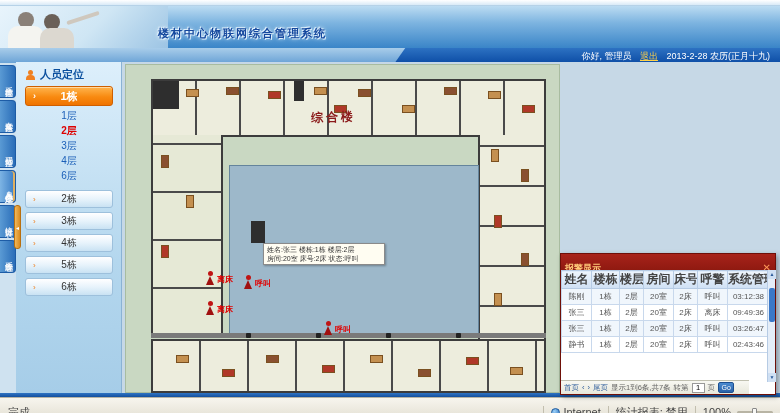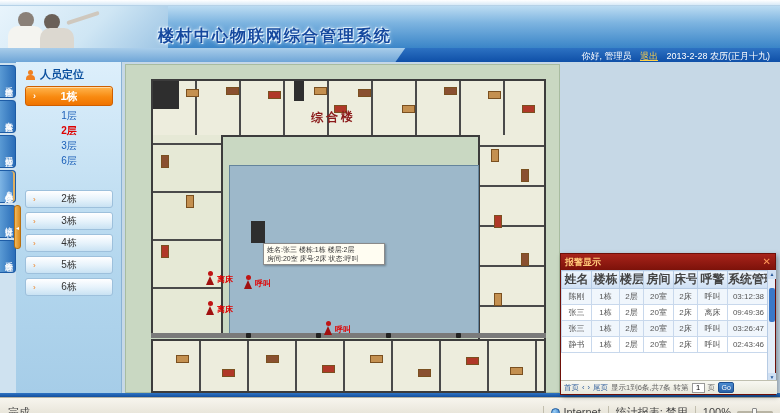--- a/index.html
+++ b/index.html
@@ -13,21 +13,21 @@
   
   .banner { position:absolute; left:0; top:6px; width:780px; height:42px;
     background:linear-gradient(180deg,#bcdcf2 0%,#7db4e0 40%,#3a85c8 100%); overflow:hidden; }
   .banner-photo { position:absolute; left:0; top:0; width:168px; height:42px;
     background:linear-gradient(135deg,#e8f4fc 0%,#cfe6f4 55%,#9cc4e4 100%); overflow:hidden; }
   .ph-head1 { position:absolute; left:18px; top:6px; width:16px; height:16px; border-radius:50%;
     background:#8a8078; box-shadow:0 14px 0 -2px #e8e8e8, 26px 2px 0 0 #6a6058; }
   .ph-body1 { position:absolute; left:8px; top:20px; width:36px; height:22px; border-radius:10px 10px 0 0; background:#f4f4f0; }
   .ph-body2 { position:absolute; left:40px; top:22px; width:34px; height:20px; border-radius:10px 10px 0 0; background:#dcd8d0; }
   .ph-arm   { position:absolute; left:66px; top:10px; width:34px; height:4px; background:#cfc8be; transform:rotate(-18deg); border-radius:2px; }
-  .banner-title { position:absolute; left:158px; top:20px; font-size:16px; font-weight:bold; color:#15489e;
+  .banner-title { position:absolute; left:158px; top:20px; font-size:11px; font-weight:bold; color:#15489e;
     letter-spacing:2px; text-shadow:1px 1px 0 #dff0fc, -1px -1px 0 #dff0fc, 0 0 4px #ffffff; }
 
   
   .user-strip { position:absolute; left:0; top:48px; width:780px; height:15px;
     background:linear-gradient(180deg,#2d72c2,#0d4da6); overflow:hidden; }
   .user-strip .diag { position:absolute; left:-30px; top:0; width:430px; height:15px;
     background:linear-gradient(180deg,#a9cdea,#6ba3d6); transform:skewX(-35deg); }
   .user-info { position:absolute; right:10px; top:2px; font-size:9px; color:#ffffff; white-space:nowrap; }
   .user-info .logout { color:#ffd24a; margin:0 6px; cursor:pointer; text-decoration:underline; }
 
@@ -98,35 +98,35 @@
   .alarm-man .lbl { position:absolute; left:11px; top:3px; font-size:8px; font-weight:bold; color:#e00000; white-space:nowrap; }
 
   .tooltip { position:absolute; left:137px; top:178px; width:122px; height:22px; background:#fffdf2;
     border:1px solid #8a8a8a; box-shadow:1px 1px 2px rgba(0,0,0,.3); padding:1px 3px; z-index:3; }
   .tooltip div { font-size:7px; color:#333; line-height:9px; white-space:nowrap; overflow:hidden; }
 
   
   .popup { position:absolute; left:560px; top:253px; width:216px; height:142px; background:#fff;
     border:1px solid #6e0f08; box-shadow:2px 2px 5px rgba(0,0,0,.35); z-index:6; }
   .popup-titlebar { height:16px; background:linear-gradient(180deg,#a8231a 0%,#7c120a 100%);
-    display:flex; align-items:center; justify-content:space-between; padding:8px 4px; }
+    display:flex; align-items:center; justify-content:space-between; padding:14px 4px; }
   .popup-title { font-size:9px; font-weight:bold; color:#ffc878; }
   .popup-close { font-size:10px; font-weight:bold; color:#ff9858; cursor:pointer; line-height:10px; }
   .ptable { position:absolute; left:0; top:16px; width:208px; border-collapse:collapse; table-layout:fixed; }
   .ptable th { height:16px; background:linear-gradient(180deg,#eef5fd,#cfe0f4); font-size:12px; color:#444;
     border:1px solid #b6cbe4; font-weight:bold; overflow:hidden; white-space:nowrap; }
   .ptable td { height:16px; font-size:8px; color:#555; text-align:center; border:1px solid #c8d8ec;
     overflow:hidden; white-space:nowrap; background:#fff; }
   .ptable tr:nth-child(even) td { background:#f0f6fc; }
   .pscroll { position:absolute; right:0; top:16px; width:8px; height:112px; background:#e4edf8; border-left:1px solid #b6cbe4; }
   .pscroll .thumb { position:absolute; left:1px; top:18px; width:6px; height:34px; background:#3a78c8; border-radius:2px; }
   .pscroll .up,.pscroll .dn { position:absolute; left:0; width:8px; height:9px; background:#cfe0f4; font-size:5px;
     color:#2a5a9a; text-align:center; line-height:9px; cursor:pointer; }
   .pscroll .dn { bottom:0; }
-  .pager { position:absolute; left:0; bottom:0; width:216px; height:14px; background:linear-gradient(180deg,#f8f8f2,#e7e7db);
+  .pager { position:absolute; left:0; bottom:0; width:188px; height:14px; background:linear-gradient(180deg,#f8f8f2,#e7e7db);
     border-top:1px solid #c0c0b0; display:flex; align-items:center; gap:3px; padding:0 3px; font-size:7.5px; color:#555; }
   .pager .lnk { color:#2a5a9a; cursor:pointer; white-space:nowrap; }
   .pager .info { color:#666; white-space:nowrap; }
   .pager input { width:13px; height:10px; font-size:7.5px; border:1px solid #999; text-align:center; padding:0; }
   .pager .go { width:16px; height:11px; background:linear-gradient(180deg,#4a8ad0,#2a62a8); color:#fff; font-size:7px;
     border:1px solid #1d4f90; border-radius:2px; text-align:center; line-height:10px; cursor:pointer; }
 
   
   .blue-divider { position:absolute; left:0; top:393px; width:780px; height:4px; background:linear-gradient(180deg,#2f74c4,#134f9e); }
   .statusbar { position:absolute; left:0; top:397px; width:780px; height:29px;
@@ -178,20 +178,21 @@
     <span class="panel-title">人员定位</span>
   </div>
   <div class="bld-btn-active">
     <span class="arr">›</span>
     <span>1栋</span>
   </div>
   <div class="floors">
     <div class="floor-item">1层</div>
     <div class="floor-item active">2层</div>
     <div class="floor-item">3层</div>
+    <div class="floor-item">4层</div>
     <div class="floor-item">6层</div>
   </div>
   <div class="bld-btn" style="top:128px;">
     <span class="arr">›</span>
     <span>2栋</span>
   </div>
   <div class="bld-btn" style="top:150px;">
     <span class="arr">›</span>
     <span>3栋</span>
   </div>

